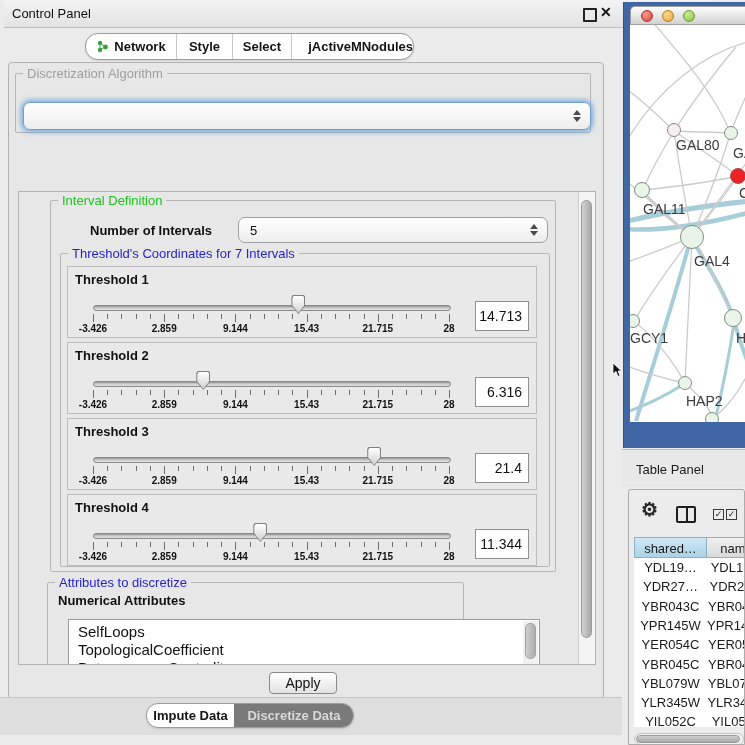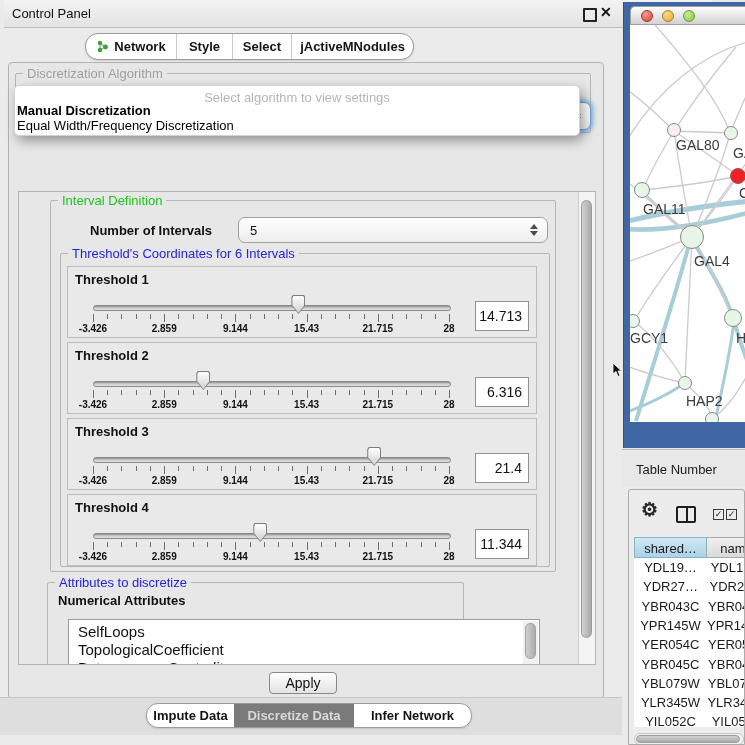--- a/index.html
+++ b/index.html
@@ -122,21 +122,21 @@
           <circle cx="9.5" cy="7" r="2.4" fill="#3aa03a"></circle>
         </svg>
         <span>Network</span>
       </div>
       <div class="seg" style="width: 55px;">
         <span>Style</span>
       </div>
       <div class="seg" style="width: 58px;">
         <span>Select</span>
       </div>
-      <div class="seg" style="width: 121px;">
+      <div class="seg" style="width: 121px; justify-content: flex-end;">
         <span>jActiveMNodules</span>
       </div>
     </div>
 
   <div class="cp-outer">
 
     <div class="grp" style="left:6px;top:10px;width:576px;height:60px;">
       <span class="gt gray">Discretization Algorithm</span>
       <div class="combo focus" style="left:7px;top:28px;width:568px;height:28px;">
         <span class="spin">
@@ -154,21 +154,21 @@
         <span class="num-label" style="left:39px;top:22px;">Number of Intervals</span>
         <div class="combo" style="left:187px;top:16px;width:310px;height:26px;">
           <span class="ctext">5</span>
           <span class="spin">
               <i class="up"></i>
               <i class="dn"></i>
             </span>
         </div>
 
         <div class="grp" style="left:9px;top:52px;width:490px;height:314px;background:#e7e7e7;">
-          <span class="gt blue">Threshold's Coordinates for 6 Intervals</span>
+          <span class="gt blue">Threshold's Coordinates for 7 Intervals</span>
           <div id="thresholds-host">
               <div class="tpanel" style="top: 12px;">
                 <div class="tlabel">Threshold 1</div>
                 <div class="track"></div>
                 <div class="knob" style="left: 223.412px;">
                   <div class="ko"></div>
                   <div class="ki"></div>
                 </div>
                 <div>
                   <span class="tick" style="left: 25px; top: 47px; height: 8px;"></span>
@@ -364,32 +364,22 @@
 
   <div class="bottom-band"></div>
 
   <div class="pillbar" id="bottom-tabs" style="left:146px;top:703px;height:23px;border-radius:12px;">
       <div class="seg" style="width: 87px;">
         <span>Impute Data</span>
       </div>
       <div class="seg sel" style="width: 118px;">
         <span>Discretize Data</span>
       </div>
-      <div class="seg" style="width: 117px;">
-        <span>Infer Network</span>
-      </div>
-    </div>
-
-  <div class="popup">
-    <div class="hint">Select algorithm to view settings</div>
-    <div id="popup-opts">
-        <div class="opt b" style="top: 17px;">Manual Discretization</div>
-        <div class="opt" style="top: 32px;">Equal Width/Frequency Discretization</div>
-      </div>
-  </div>
+    </div>
+
 
   <div class="net-window">
     <div class="net-titlebar">
       <span class="light" style="left:10px;background:radial-gradient(circle at 35% 30%,#f59a90,#d6453c);border:1px solid #a8332d;"></span>
       <span class="light" style="left:31px;background:radial-gradient(circle at 35% 30%,#fbd88a,#e9a63a);border:1px solid #b07d26;"></span>
       <span class="light" style="left:52px;background:radial-gradient(circle at 35% 30%,#c8ec9a,#8cc43f);border:1px solid #6d9a2e;"></span>
     </div>
     <div class="net-canvas" id="net-canvas"><svg width="116" height="397">
           <path d="M -6 197 C 30 188, 72 181, 121 176" fill="none" stroke="#a6cdd8" stroke-width="5"></path>
           <path d="M -6 204 C 36 207, 80 198, 121 187" fill="none" stroke="#a6cdd8" stroke-width="4.5"></path>
@@ -418,21 +408,21 @@
           <path d="M -6 340 C 18 349, 37 354, 54 358" fill="none" stroke="#cbcbcb" stroke-width="1.3"></path>
           <path d="M 55 358 C 70 372, 79 381, 82 393" fill="none" stroke="#cbcbcb" stroke-width="1.3"></path>
           <path d="M 82 394 C 100 381, 112 362, 121 342" fill="none" stroke="#cbcbcb" stroke-width="1.3"></path>
           <path d="M 4 296 C 28 316, 44 338, 55 358" fill="none" stroke="#cbcbcb" stroke-width="1.3"></path>
           <path d="M 13 166 C 28 186, 45 200, 60 210" fill="none" stroke="#cbcbcb" stroke-width="1.3"></path>
           <path d="M 121 60 C 112 80, 105 95, 101 107" fill="none" stroke="#cbcbcb" stroke-width="1.3"></path>
         </svg><div class="nnode" style="left: 37px; top: 98px; width: 14px; height: 14px; background: rgb(248, 237, 243);"></div><div class="nnode" style="left: 94px; top: 101px; width: 14px; height: 14px; background: rgb(234, 245, 234);"></div><div class="nnode" style="left: 100px; top: 143px; width: 16px; height: 16px; background: rgb(238, 33, 39); border-color: rgb(160, 80, 80);"></div><div class="nnode" style="left: 4px; top: 157px; width: 16px; height: 16px; background: rgb(234, 245, 234);"></div><div class="nnode" style="left: 50px; top: 200px; width: 24px; height: 24px; background: rgb(231, 244, 231);"></div><div class="nnode" style="left: -4px; top: 289px; width: 14px; height: 14px; background: rgb(234, 245, 234);"></div><div class="nnode" style="left: 94px; top: 284px; width: 18px; height: 18px; background: rgb(234, 245, 234);"></div><div class="nnode" style="left: 48px; top: 351px; width: 14px; height: 14px; background: rgb(234, 245, 234);"></div><div class="nnode" style="left: 75px; top: 387px; width: 14px; height: 14px; background: rgb(234, 245, 234);"></div><div class="nlabel" style="left: 46px; top: 112px;">GAL80</div><div class="nlabel" style="left: 103px; top: 120px;">GAL7</div><div class="nlabel" style="left: 109px; top: 160px;">C</div><div class="nlabel" style="left: 13px; top: 176px;">GAL11</div><div class="nlabel" style="left: 64px; top: 228px;">GAL4</div><div class="nlabel" style="left: 0px; top: 305px;">GCY1</div><div class="nlabel" style="left: 106px; top: 305px;">H</div><div class="nlabel" style="left: 56px; top: 368px;">HAP2</div></div>
   </div>
 
   <div class="tp-strip">
-    <span class="tp-title">Table Number</span>
+    <span class="tp-title">Table Panel</span>
   </div>
   <div class="table-panel">
     <span class="gear">⚙</span>
     <span class="colicon">
         <i></i>
       </span>
     <span class="chk" style="left:84px;top:19px;">✓</span>
     <span class="chk" style="left:97px;top:19px;">✓</span>
     <div class="ntable">
       <div class="th c1" style="left:0;width:73px;">shared…</div>

